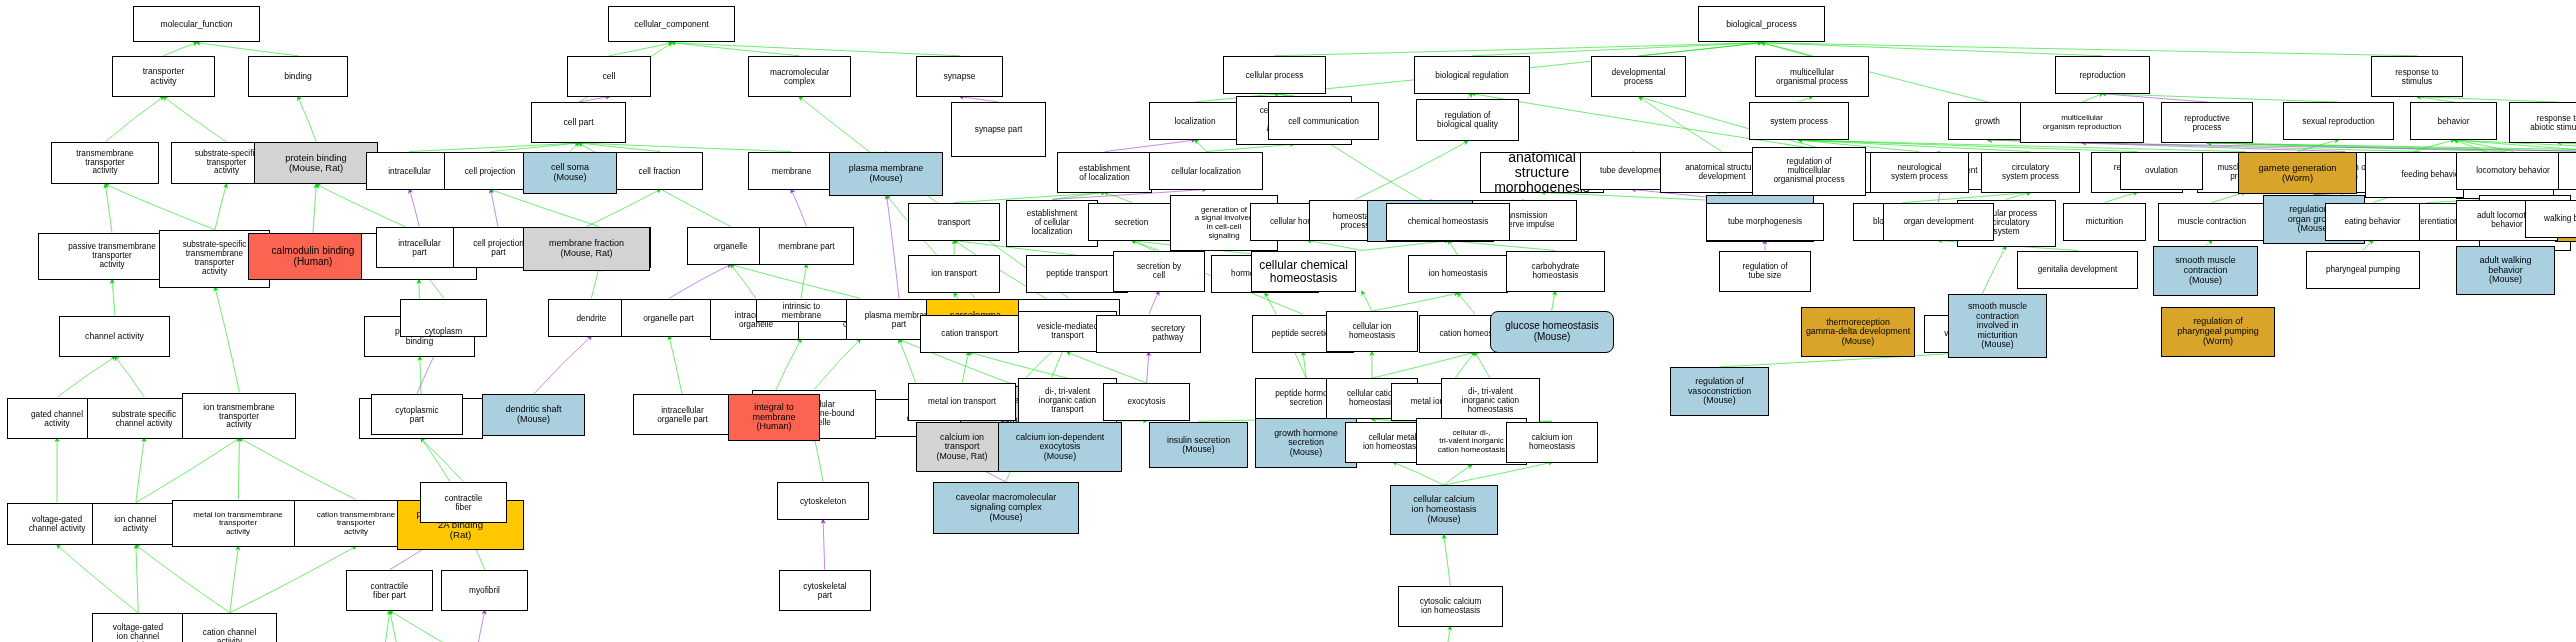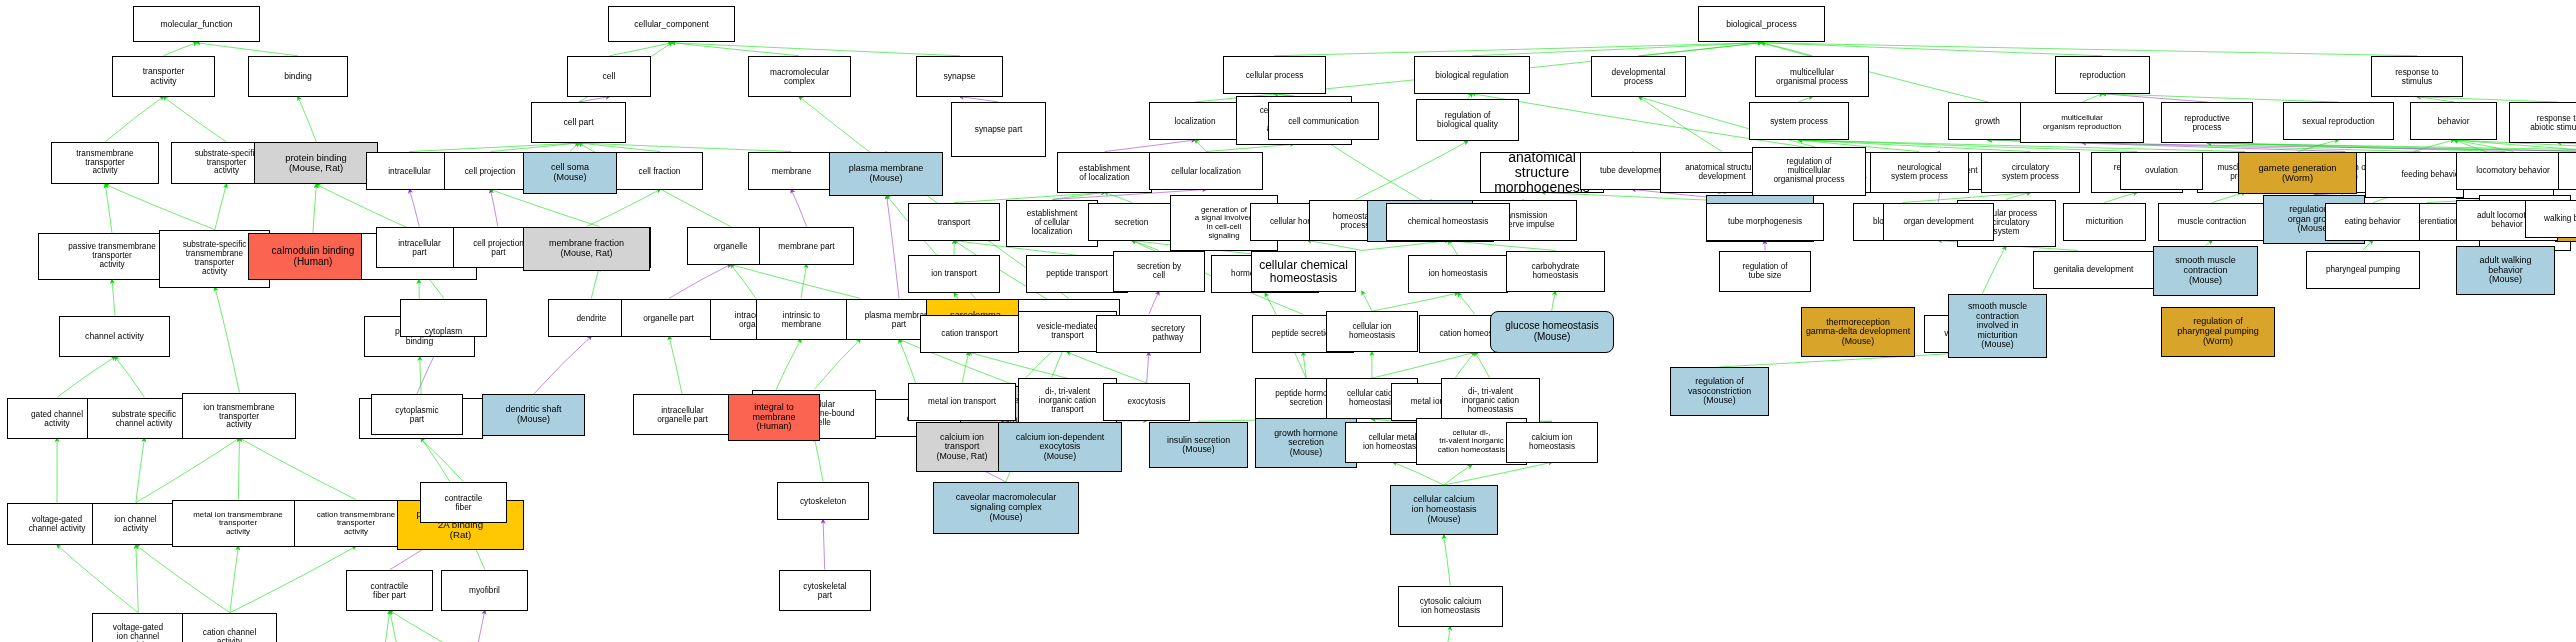--- a/index.html
+++ b/index.html
@@ -408,21 +408,21 @@
         <span>organelle part</span>
       </div>
       <div class="node c-white" style="left: 710px; top: 299px; width: 92px; height: 41px; font-size: 8.3px;">
         <span>intracellular
 organelle</span>
       </div>
       <div class="node c-white" style="left: 798px; top: 299px; width: 124px; height: 41px; font-size: 8.3px;">
         <span>non-membrane-bound
 organelle</span>
       </div>
-      <div class="node c-white" style="left: 756px; top: 299px; width: 91px; height: 41px; font-size: 8.3px;">
+      <div class="node c-white" style="left: 756px; top: 299px; width: 91px; height: 23px; font-size: 8.3px;">
         <span>intrinsic to
 membrane</span>
       </div>
       <div class="node c-white" style="left: 846px; top: 299px; width: 106px; height: 41px; font-size: 8.3px;">
         <span>plasma membrane
 part</span>
       </div>
       <div class="node c-gold" style="left: 926px; top: 299px; width: 99px; height: 42px; font-size: 9.4px;">
         <span>sarcolemma
 (Rat)</span>
@@ -726,21 +726,21 @@
         <span>carbohydrate
 homeostasis</span>
       </div>
       <div class="node c-white" style="left: 1719px; top: 251px; width: 92px; height: 41px; font-size: 8.2px;">
         <span>regulation of
 tube size</span>
       </div>
       <div class="node c-white" style="left: 1883px; top: 203px; width: 111px; height: 38px; font-size: 8.2px;">
         <span>organ development</span>
       </div>
-      <div class="node c-white" style="left: 2017px; top: 251px; width: 121px; height: 38px; font-size: 8.2px; margin-left: 16px;">
+      <div class="node c-white" style="left: 2017px; top: 251px; width: 121px; height: 38px; font-size: 8.2px;">
         <span>genitalia development</span>
       </div>
       <div class="node c-blue" style="left: 2153px; top: 246px; width: 105px; height: 50px; font-size: 9px;">
         <span>smooth muscle
 contraction
 (Mouse)</span>
       </div>
       <div class="node c-white" style="left: 1870px; top: 152px; width: 99px; height: 41px; font-size: 8.2px;">
         <span>neurological
 system process</span>

